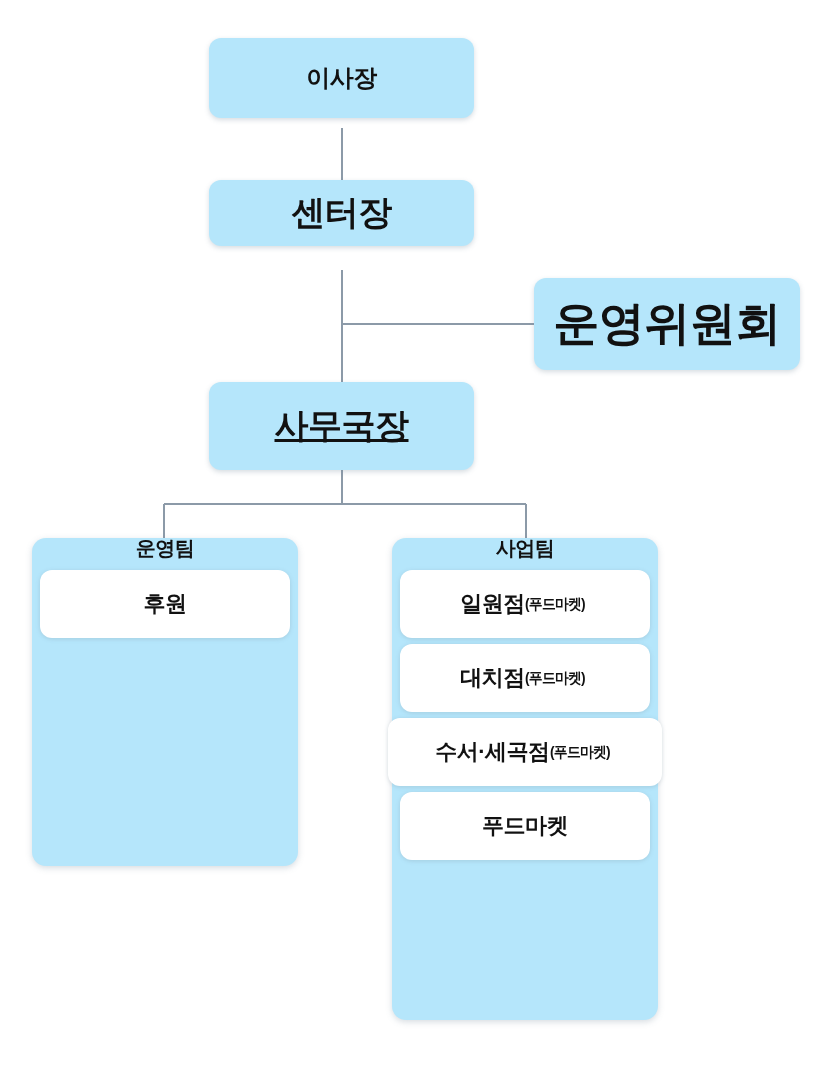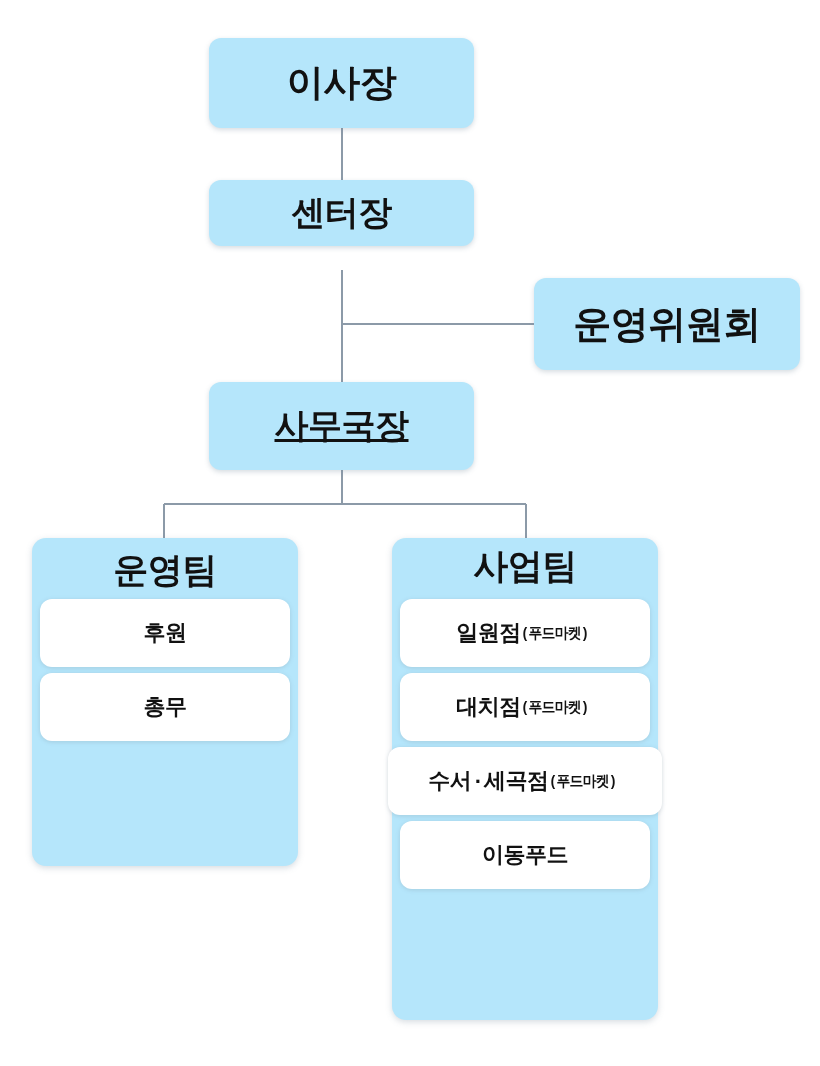--- a/index.html
+++ b/index.html
@@ -39,45 +39,44 @@
     border-radius: 12px;
     display: flex;
     align-items: center;
     justify-content: center;
     color: #111111;
     font-weight: bold;
     letter-spacing: -0.5px;
     box-shadow: 0 2px 5px rgba(120,140,155,0.30);
   }
 
-  .node-chairman   { left: 209px; top: 38px;  width: 265px; height: 90px;  font-size: 37px; }
+  .node-chairman   { left: 209px; top: 38px;  width: 265px; height: 80px;  font-size: 24px; }
   .node-center     { left: 209px; top: 180px; width: 265px; height: 66px;  font-size: 34px; }
-  .node-committee  { left: 534px; top: 278px; width: 266px; height: 92px;  font-size: 38px; }
+  .node-committee  { left: 534px; top: 278px; width: 266px; height: 92px;  font-size: 46px; }
   .node-secretary  { left: 209px; top: 382px; width: 265px; height: 88px;  font-size: 34px; text-decoration: underline; }
 
   
   .panel {
     position: absolute;
     box-sizing: border-box;
     background: #b5e6fb;
     border-radius: 14px;
     box-shadow: 0 2px 6px rgba(120,140,155,0.30);
     display: flex;
     flex-direction: column;
     align-items: center;
   }
   .panel-ops { left: 32px;  top: 538px; width: 266px; height: 328px; }
-  .panel-biz { left: 392px; top: 538px; width: 266px; height: 482px; font-family: Liberation Mono, monospace; }
+  .panel-biz { left: 392px; top: 538px; width: 266px; height: 482px; }
 
   .panel-title {
-    font-size: 35px;
+    font-size: 20px;
     font-weight: bold;
     color: #111111;
     letter-spacing: -0.5px;
-    margin-top: 14px;
     margin-bottom: 12px;
     line-height: 1;
   }
 
   .cards {
     width: 100%;
     display: flex;
     flex-direction: column;
     align-items: center;
     gap: 6px;
@@ -151,40 +150,37 @@
   <div class="node node-secretary">
     <span>사무국장</span>
   </div>
 
   <div class="panel panel-ops">
     <div class="panel-title">운영팀</div>
     <div class="cards">
       <div class="card">
         <span>후원</span>
       </div>
-      <div class="card">
-        <span>총무</span>
-      </div>
     </div>
   </div>
 
   <div class="panel panel-biz">
     <div class="panel-title">사업팀</div>
     <div class="cards">
       <div class="card">
         <span>일원점</span>
           <span class="suffix">(푸드마켓)</span>
       </div>
       <div class="card">
         <span>대치점</span>
           <span class="suffix">(푸드마켓)</span>
       </div>
       <div class="card card-wide">
         <span>수서·세곡점</span>
           <span class="suffix">(푸드마켓)</span>
       </div>
       <div class="card">
-        <span>이동푸드</span>
+        <span>푸드마켓</span>
       </div>
     </div>
   </div>
 
 </div>
 
 </body></html>

